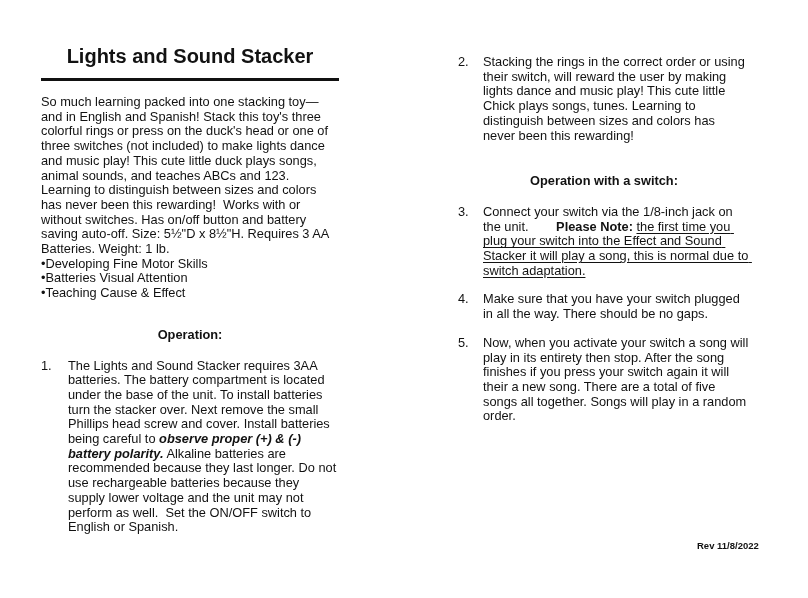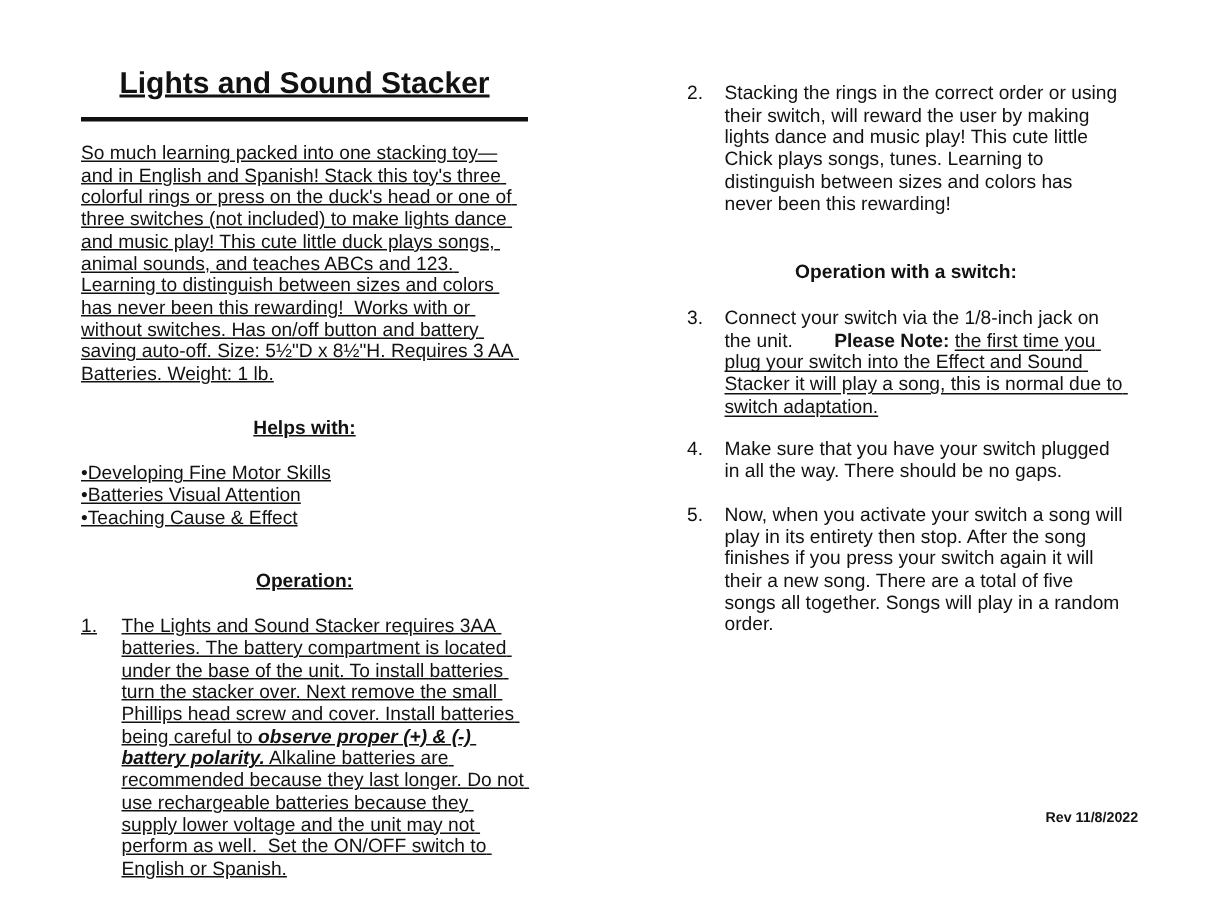--- a/index.html
+++ b/index.html
@@ -14,21 +14,21 @@
     width: 808px; height: 598px;
     background: #ffffff;
     overflow: hidden;
   }
   .col {
     position: absolute;
     font-size: 12.8px;
     line-height: 14.7px;
     letter-spacing: 0;
   }
-  .col-left  { left: 54px;  top: 40px; width: 298px; text-decoration: underline; }
+  .col-left  { left: 41px;  top: 40px; width: 298px; }
   .col-right { left: 458px; top: 48px; width: 292px; }
 
   .title {
     font-size: 20px;
     line-height: 23px;
     font-weight: 700;
     text-align: center;
     margin: 5px 0 0 0;
   }
   .rule {
@@ -73,21 +73,20 @@
 <body>
 
 <div class="page">
 
   <div class="col col-left">
     <h1 class="title">Lights and Sound Stacker</h1>
     <div class="rule"></div>
 
     <p class="intro">So much learning packed into one stacking toy—and in English and Spanish! Stack this toy's three colorful rings or press on the duck's head or one of three switches (not included) to make lights dance and music play! This cute little duck plays songs, animal sounds, and teaches ABCs and 123. Learning to distinguish between sizes and colors has never been this rewarding!  Works with or without switches. Has on/off button and battery saving auto-off. Size: 5½"D x 8½"H. Requires 3 AA Batteries. Weight: 1 lb.</p>
 
-    <p class="h-bold helps-heading">Helps with:</p>
     <div class="bullets">
       <div class="bullet">•Developing Fine Motor Skills</div>
       <div class="bullet">•Batteries Visual Attention</div>
       <div class="bullet">•Teaching Cause &amp; Effect</div>
     </div>
 
     <p class="h-bold operation-heading">Operation:</p>
 
     <div class="li mt-item1">
       <span class="num">1.</span>

